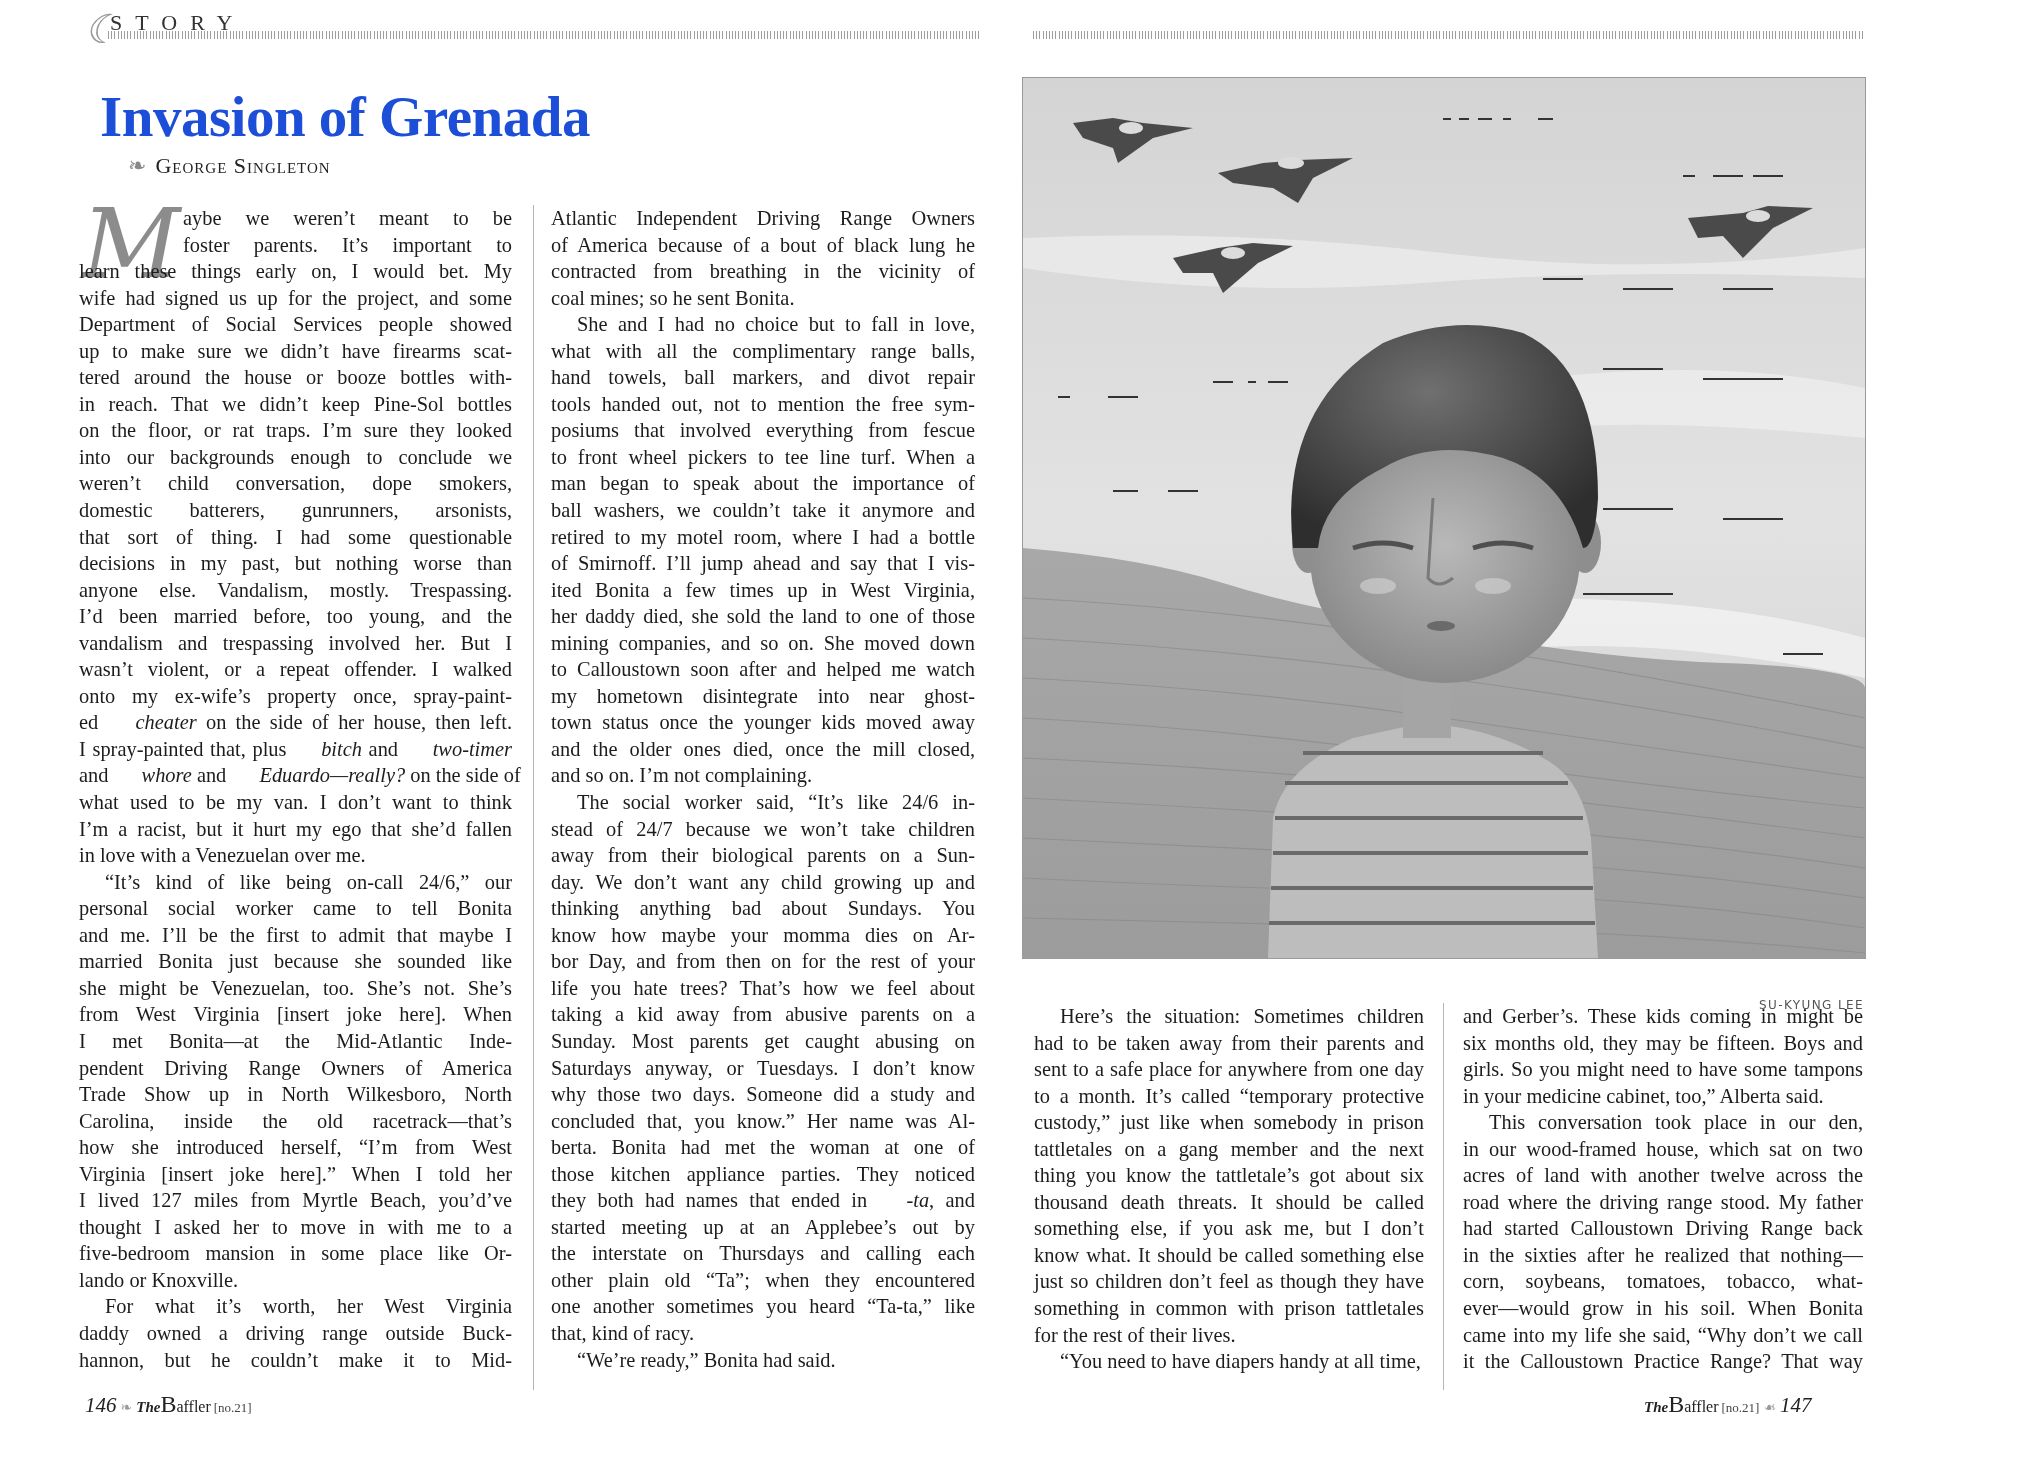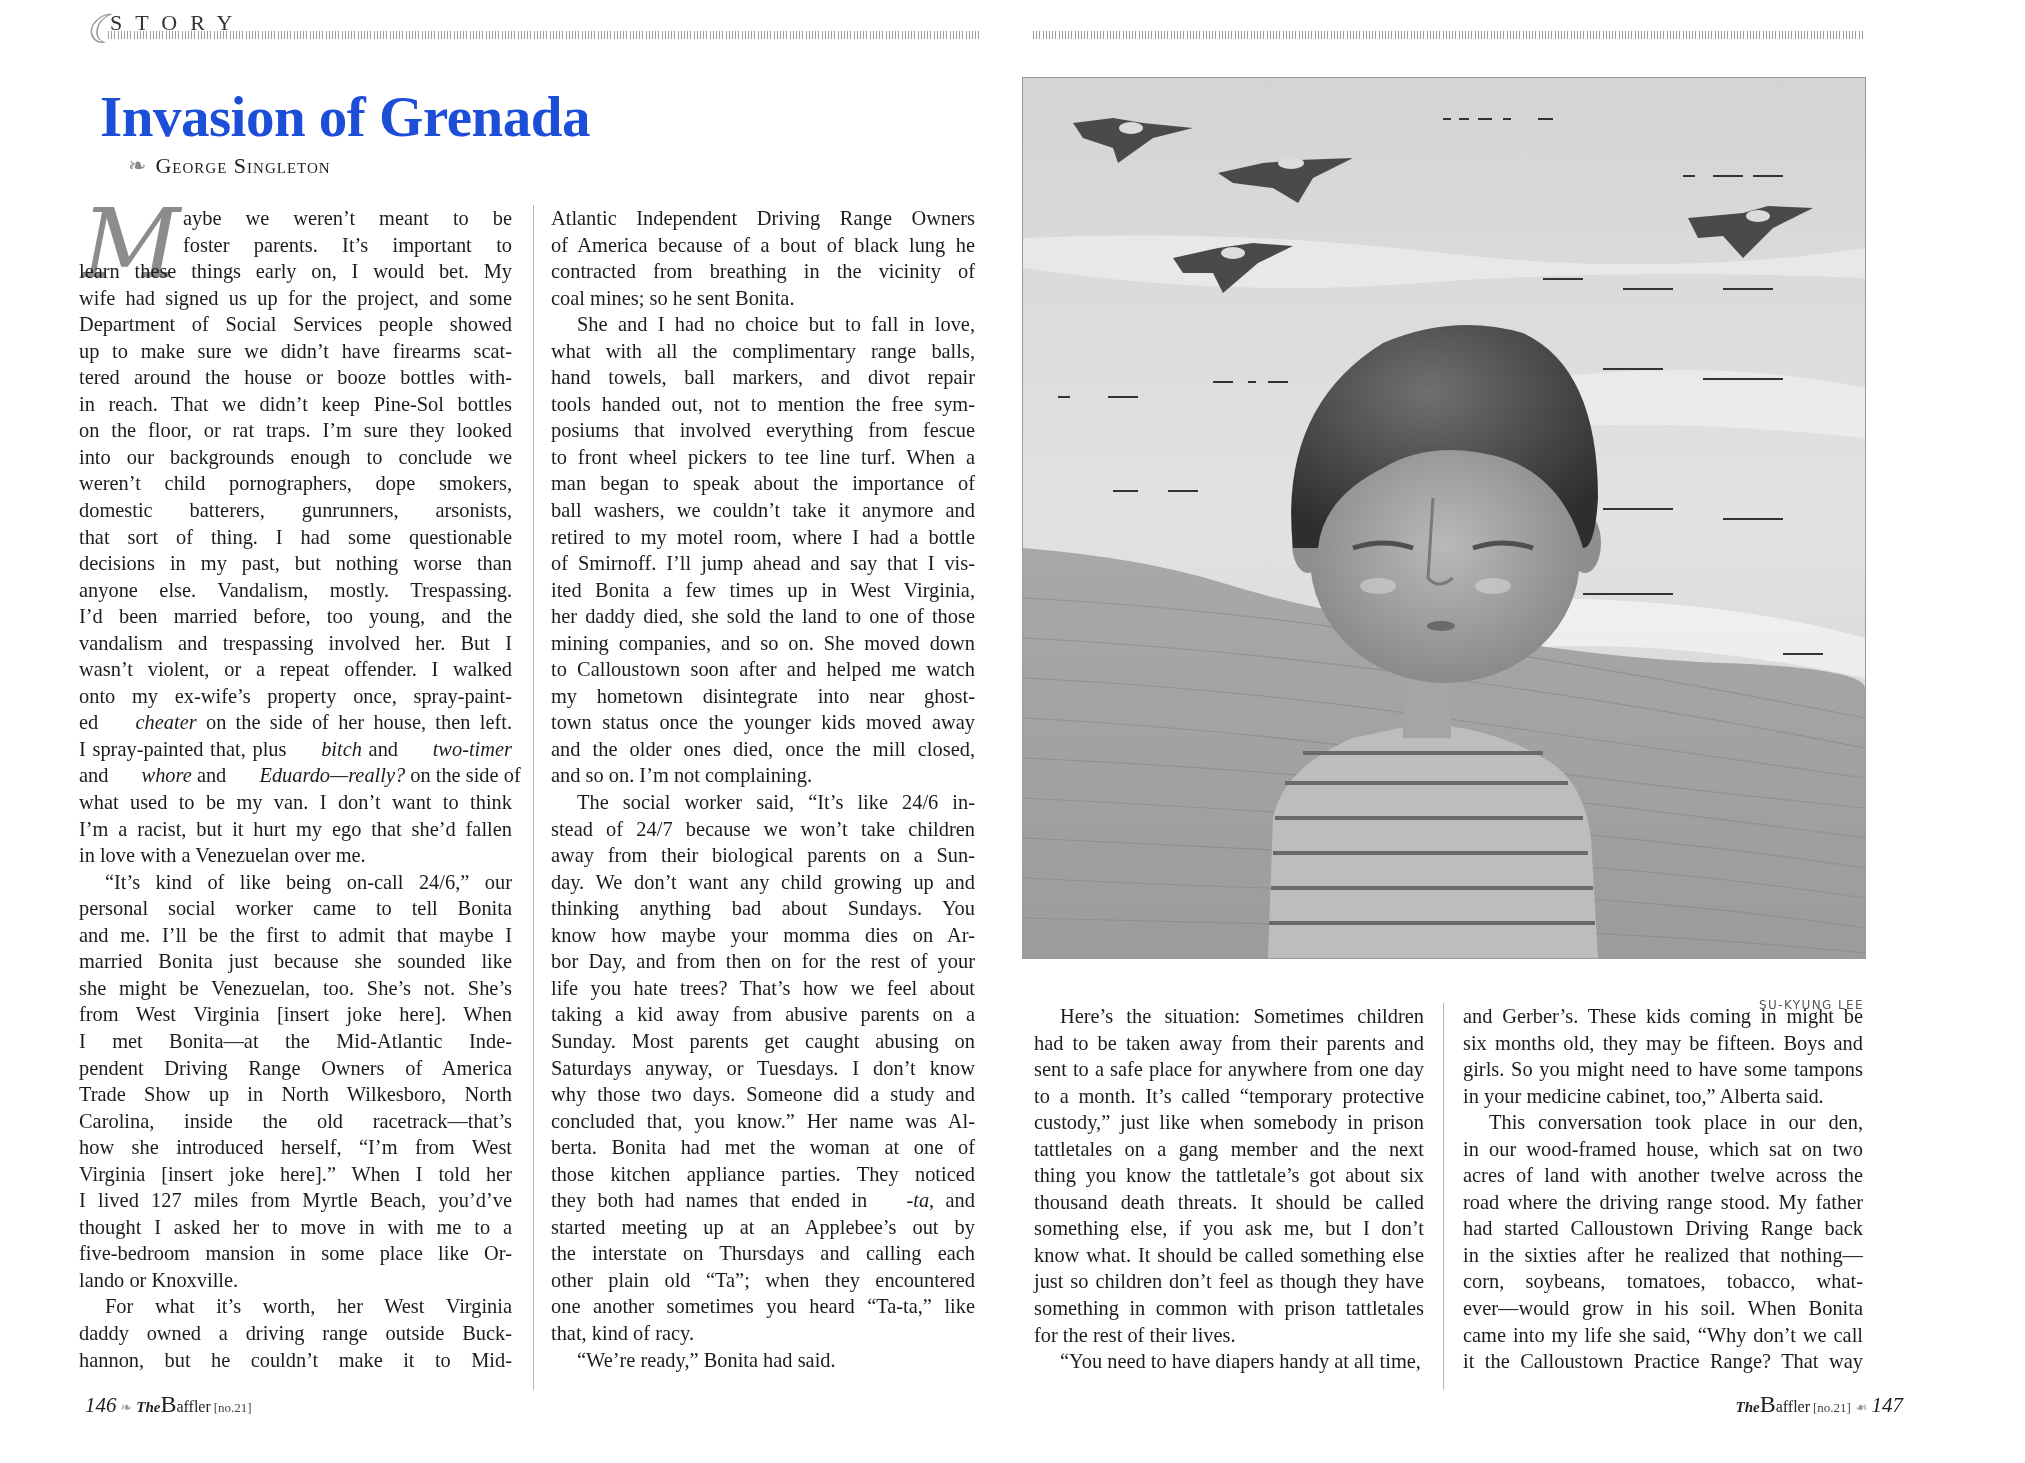--- a/index.html
+++ b/index.html
@@ -36,21 +36,21 @@
 
   .dropcap { left: 82px; top: 196px; font-size: 96px; line-height: 1; color: #8c8c8c; font-style: italic; font-family: "DejaVu Serif", serif; }
 
   
   .illus { left: 1022px; top: 77px; width: 842px; height: 880px; border: 1px solid #9a9a9a; overflow: hidden; background: #d0d0d0; }
   .caption { left: 1700px; top: 962px; width: 164px; text-align: right; font-family: "DejaVu Sans", sans-serif; font-size: 12px; letter-spacing: 1.4px; color: #555; margin-top: 36px; }
 
   
   .footer { font-size: 19px; color: #222; line-height: 1; }
   .footer-left { left: 85px; top: 1392px; text-align: center; }
-  .footer-right { left: 1728px; top: 1392px; width: 175px; text-align: right; }
+  .footer-right { left: 1644px; top: 1392px; width: 175px; }
   .fnum { font-style: italic; font-size: 21px; }
   .forn { color: #9a9a9a; font-size: 14px; margin: 0 4px; }
   .fthe { font-style: italic; font-weight: bold; font-size: 15px; }
   .fbaf-B { font-size: 24px; }
   .fbaf { font-size: 16px; }
   .fissue { font-size: 13px; color: #444; margin-left: 3px; }
   i { font-style: italic; margin-left: 28px; }
 </style>
 </head>
 <body>
@@ -71,21 +71,21 @@
     <span class="line dropline"><span>aybe we weren’t meant to be</span></span>
     <span class="line dropline"><span>foster parents. It’s important to</span></span>
     <span class="line"><span>learn these things early on, I would bet. My</span></span>
     <span class="line"><span>wife had signed us up for the project, and some</span></span>
     <span class="line"><span>Department of Social Services people showed</span></span>
     <span class="line"><span>up to make sure we didn’t have firearms scat-</span></span>
     <span class="line"><span>tered around the house or booze bottles with-</span></span>
     <span class="line"><span>in reach. That we didn’t keep Pine-Sol bottles</span></span>
     <span class="line"><span>on the floor, or rat traps. I’m sure they looked</span></span>
     <span class="line"><span>into our backgrounds enough to conclude we</span></span>
-    <span class="line"><span>weren’t child pornographers, dope smokers,</span></span>
+    <span class="line"><span>weren’t child conversation, dope smokers,</span></span>
     <span class="line"><span>domestic batterers, gunrunners, arsonists,</span></span>
     <span class="line"><span>that sort of thing. I had some questionable</span></span>
     <span class="line"><span>decisions in my past, but nothing worse than</span></span>
     <span class="line"><span>anyone else. Vandalism, mostly. Trespassing.</span></span>
     <span class="line"><span>I’d been married before, too young, and the</span></span>
     <span class="line"><span>vandalism and trespassing involved her. But I</span></span>
     <span class="line"><span>wasn’t violent, or a repeat offender. I walked</span></span>
     <span class="line"><span>onto my ex-wife’s property once, spray-paint-</span></span>
     <span class="line"><span>ed <i>cheater</i> on the side of her house, then left.</span></span>
     <span class="line"><span>I spray-painted that, plus <i>bitch</i> and <i>two-timer</i></span></span>

